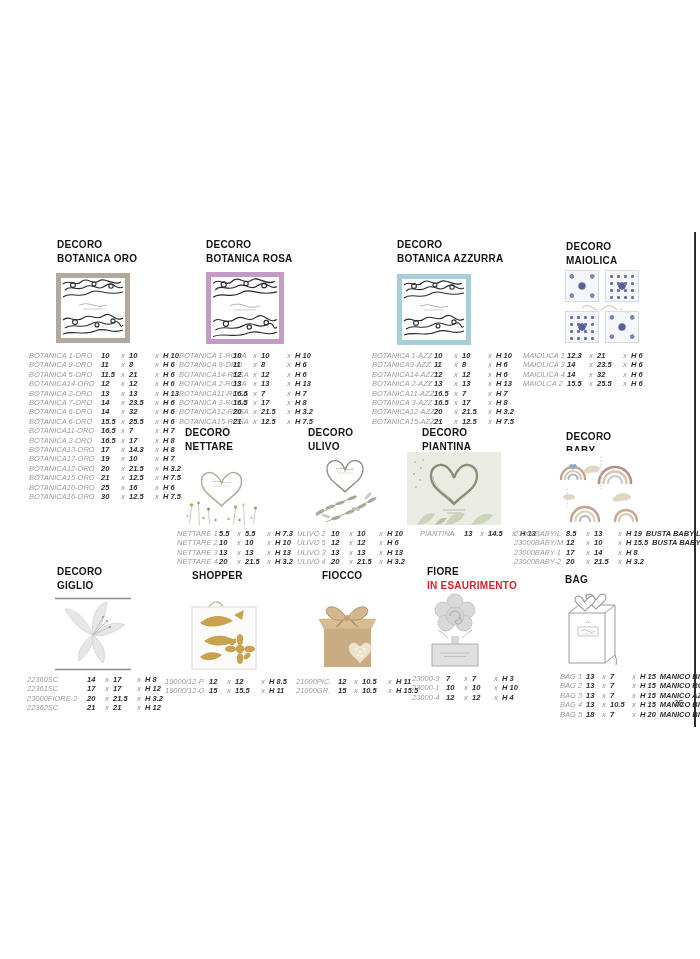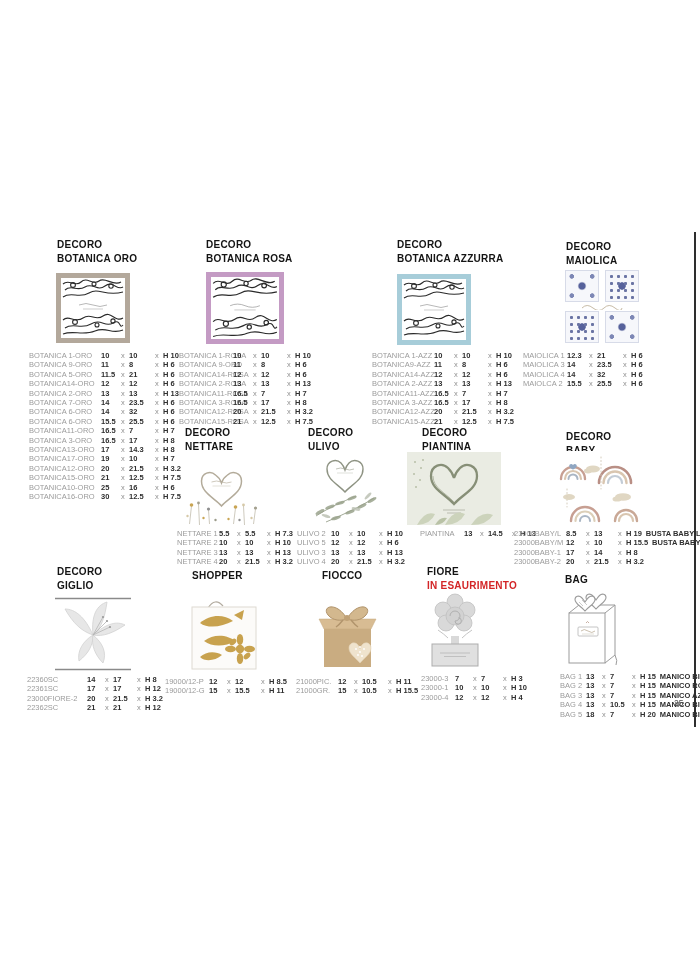--- a/index.html
+++ b/index.html
@@ -1,20 +1,20 @@
 <!DOCTYPE html>
 <html><head>
 <meta charset="utf-8">
 <style>
   *{margin:0;padding:0;box-sizing:border-box}
   html,body{width:700px;height:959px;background:#ffffff;position:relative;overflow:hidden;
     font-family:"Liberation Sans",sans-serif;}
   .sec-title{position:absolute;font-weight:bold;font-size:10px;line-height:13.5px;color:#141414;letter-spacing:.25px;white-space:nowrap}
   .sub-red{color:#d32527}
-  .plist{position:absolute;font-size:7.5px;line-height:9.4px;white-space:nowrap;color:#2f2f2f}
+  .plist{position:absolute;font-style:italic;font-size:7.5px;line-height:9.4px;white-space:nowrap;color:#2f2f2f}
   .prow{display:flex;align-items:baseline}
   .pcode{display:inline-block;width:var(--cw,46px);color:#9b9b9b;flex:none}
   .pd1{display:inline-block;width:var(--d1,20px);font-weight:bold;flex:none}
   .psep{display:inline-block;width:8px;color:#8f8f8f;flex:none}
   .pd2{display:inline-block;width:var(--d2,26px);font-weight:bold;flex:none}
   .ph{font-weight:bold;flex:none}
   .pextra{font-weight:bold;margin-left:4px;flex:none}
   .img{position:absolute}
   .img svg{display:block;width:100%;height:100%}
   .bot-frame{position:absolute;border:5px solid #b3a89b;background:#fff}
@@ -899,21 +899,21 @@
     <path d="M12 40 q6 4 10 8" stroke="#c4c4c4" stroke-width="1" fill="none"></path>
     <path d="M46 40 q-6 4 -10 8" stroke="#c4c4c4" stroke-width="1" fill="none"></path>
     <rect x="25" y="46" width="8" height="8" fill="#d9d9d9"></rect>
     <rect x="6" y="54" width="46" height="22" fill="#e0e0e0" stroke="#adadad" stroke-width="1"></rect>
     <g stroke="#a9a9a9" stroke-width="0.6">
       <line x1="14" y1="63" x2="44" y2="63"></line>
       <line x1="18" y1="66.5" x2="40" y2="66.5"></line>
     </g>
   </svg>
 </div>
-<div class="plist" style="left:421px;top:674px;--cw:34px;--d1:18px;--d2:22px">
+<div class="plist" style="left:412px;top:674px;--cw:34px;--d1:18px;--d2:22px">
 
 <div class="prow">
     <span class="pcode">23000-3</span>
     <span class="pd1">7</span>
     <span class="psep">x</span>
     <span class="pd2">7</span>
     <span class="psep">x</span>
     <span class="ph">H 3</span>
     <span class="pextra"></span>
   </div>

